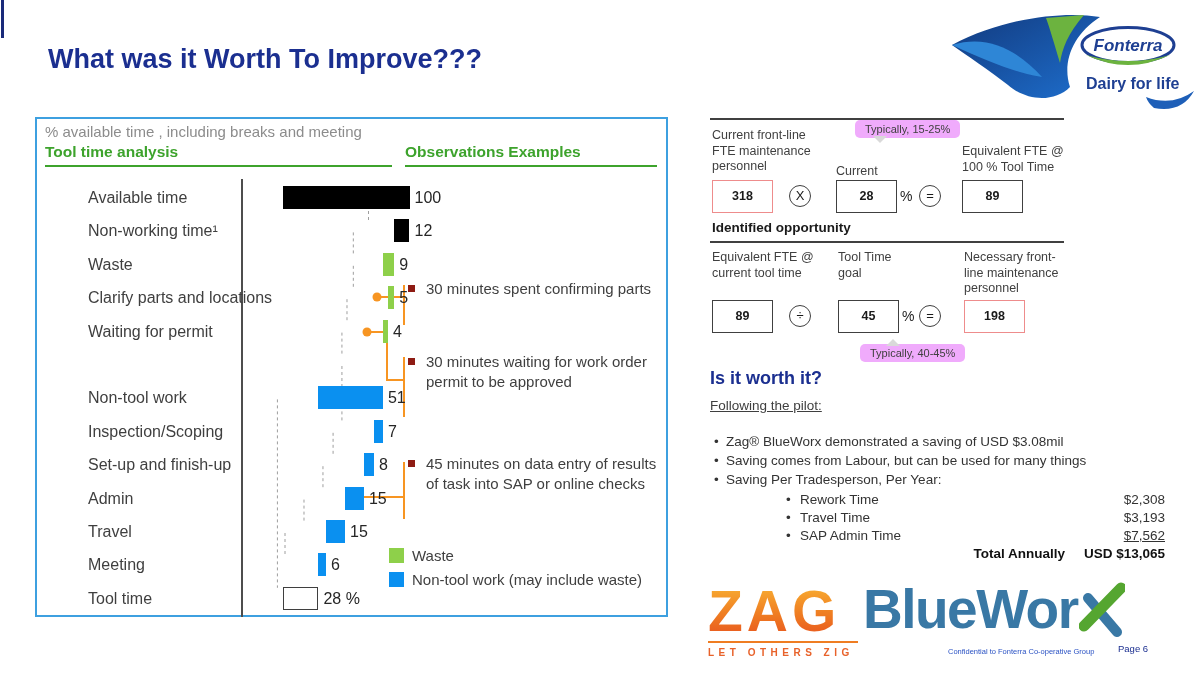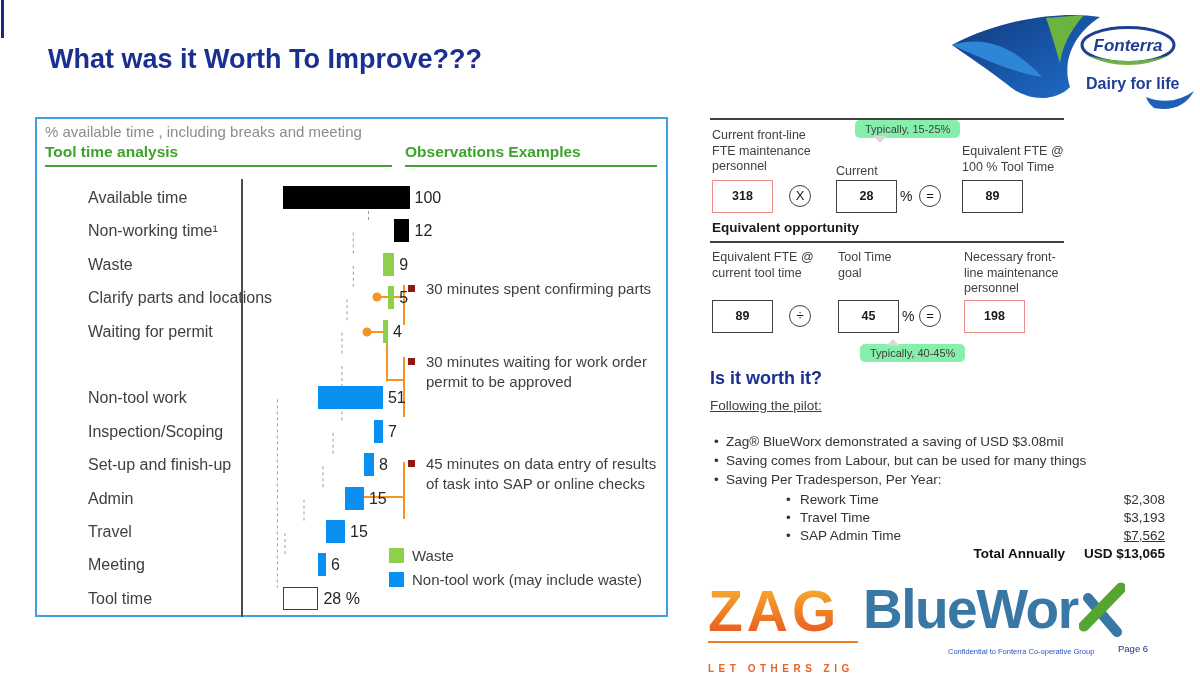--- a/index.html
+++ b/index.html
@@ -35,21 +35,21 @@
   .legend-tx { position:absolute; left:23px; top:0; font-size:15px; color:#3f3f3f; white-space:nowrap; }
 
   
   #right-col { position:absolute; left:700px; top:110px; width:480px; height:455px; }
   .hr-dark { position:absolute; height:2px; background:#404040; left:10px; width:354px; }
   .flabel { position:absolute; font-size:12.5px; line-height:15.5px; color:#3f3f3f; white-space:pre-line; }
   .fbox { position:absolute; width:61px; height:33px; border:1.3px solid #404040; text-align:center; line-height:31px; font-size:12.5px; font-weight:bold; color:#1a1a1a; background:#fff; }
   .fbox.red { border-color:#ee8c8c; }
   .fcirc { position:absolute; width:22px; height:22px; border:1.3px solid #404040; border-radius:50%; text-align:center; line-height:20px; font-size:13px; color:#1a1a1a; background:#fff; }
   .pct { position:absolute; font-size:14px; color:#1a1a1a; }
-  .bubble { position:absolute; background:#86efac; color:#404040; font-size:11px; padding:3px 10px; border-radius:5px; white-space:nowrap; }
+  .bubble { position:absolute; background:#f0abfc; color:#404040; font-size:11px; padding:3px 10px; border-radius:5px; white-space:nowrap; }
   .bubble:after { content:""; position:absolute; width:0; height:0; border:7px solid transparent; }
   #bubble1:after { left:18px; bottom:-12px; border-top-color:#d9d9d9; }
   #bubble2:after { left:26px; top:-12px; border-bottom-color:#d9d9d9; }
   #identified { position:absolute; left:12px; top:110px; font-size:13.5px; font-weight:bold; color:#1a1a1a; }
   #worth-head { position:absolute; left:10px; top:258px; font-size:18px; font-weight:bold; color:#1b2f90; }
   #worth-sub { position:absolute; left:10px; top:288px; font-size:13.5px; color:#3f3f3f; text-decoration:underline; }
   #bullets { position:absolute; left:10px; top:322px; width:460px; font-size:13.5px; color:#333; }
   #bullets .b { position:relative; padding-left:16px; line-height:19px; }
   #bullets .b:before { content:"\2022"; position:absolute; left:4px; }
   .srow { position:absolute; left:0; width:470px; height:18px; font-size:13.5px; color:#333; }
@@ -60,21 +60,21 @@
   #total-row { position:absolute; left:0; top:436px; width:470px; font-size:13.5px; font-weight:bold; color:#111; }
   #total-row .tl { position:absolute; left:100px; width:265px; text-align:right; }
   #total-row .tv { position:absolute; left:350px; width:115px; text-align:right; }
 
   
   #zag-block { position:absolute; left:708px; top:583px; width:160px; }
   #zag-word { font-size:57px; font-weight:bold; letter-spacing:4px; line-height:56px;
               background:linear-gradient(180deg,#f9b233 0%,#ef7d22 55%,#e8541f 100%);
               -webkit-background-clip:text; background-clip:text; color:transparent; }
   #zag-rule { width:150px; height:2px; background:#ef7d22; margin-top:2px; }
-  #zag-tag { margin-top:20px; font-size:10px; font-weight:bold; letter-spacing:4.5px; color:#e8622a; }
+  #zag-tag { margin-top:4px; font-size:10px; font-weight:bold; letter-spacing:4.5px; color:#e8622a; }
   #blueworx { position:absolute; left:863px; top:580px; display:flex; align-items:flex-end; }
   #bw-word { font-size:55px; font-weight:bold; letter-spacing:-1.5px; color:#3978a5; line-height:58px; }
   #confidential { position:absolute; left:948px; top:647px; font-size:7.5px; color:#2a52c4; }
   #page-num { position:absolute; left:1118px; top:643px; font-size:9.5px; color:#1b2f90; }
 
   #fonterra-logo { position:absolute; left:950px; top:5px; }
 </style>
 </head>
 <body>
 
@@ -221,21 +221,21 @@
     <div class="flabel" style="left:262px; top:34px;">Equivalent FTE @
 100 % Tool Time</div>
 
     <div class="fbox red" style="left:12px; top:70px;">318</div>
     <div class="fcirc" style="left:89px; top:75px;">X</div>
     <div class="fbox" style="left:136px; top:70px;text-align:center;">28</div>
     <div class="pct" style="left:200px; top:78px;">%</div>
     <div class="fcirc" style="left:219px; top:75px;">=</div>
     <div class="fbox" style="left:262px; top:70px;">89</div>
 
-    <div id="identified">Equivalent opportunity</div>
+    <div id="identified">Identified opportunity</div>
     <div class="hr-dark" style="top:131px"></div>
 
     <div class="flabel" style="left:12px; top:140px;">Equivalent FTE @
 current tool time</div>
     <div class="flabel" style="left:138px; top:140px;">Tool Time
 goal</div>
     <div class="flabel" style="left:264px; top:140px;">Necessary front-
 line maintenance
 personnel</div>
 

